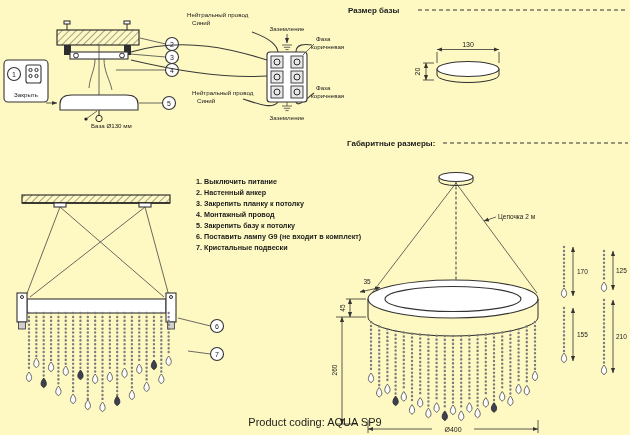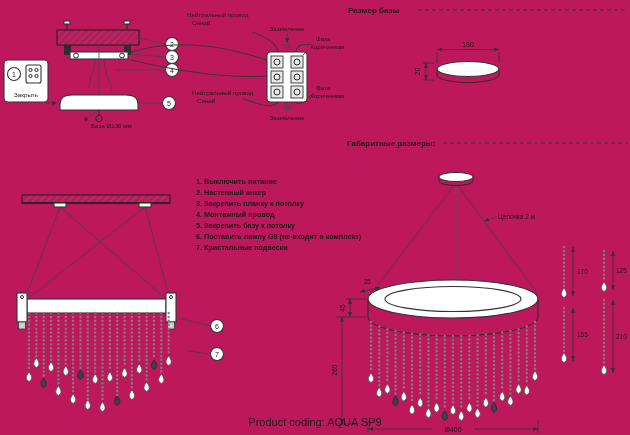--- a/index.html
+++ b/index.html
@@ -1,16 +1,16 @@
 <!DOCTYPE html>
 <html><head>
 <meta charset="utf-8">
 <style>
   html,body{margin:0;padding:0;background:#fff;}
-  .canvas{width:630px;height:435px;background:#be185d;position:relative;overflow:hidden;}
+  .canvas{width:630px;height:435px;background:#fef9c3;position:relative;overflow:hidden;}
   svg text{font-family:"Liberation Sans",sans-serif;fill:#1a1a1a;}
   .t6{font-size:6.2px;}
   .t65{font-size:6.5px;}
   .t7{font-size:7px;}
   .t75{font-size:7.2px;font-weight:600;}
   .t8{font-size:8px;font-weight:600;}
   .t11{font-size:11px;}
   .ln{stroke:#2a2a2a;stroke-width:1;fill:none;}
   .thin{stroke:#444;stroke-width:0.8;fill:none;}
   .wire{stroke:#3a3a3a;stroke-width:1.1;fill:none;}

